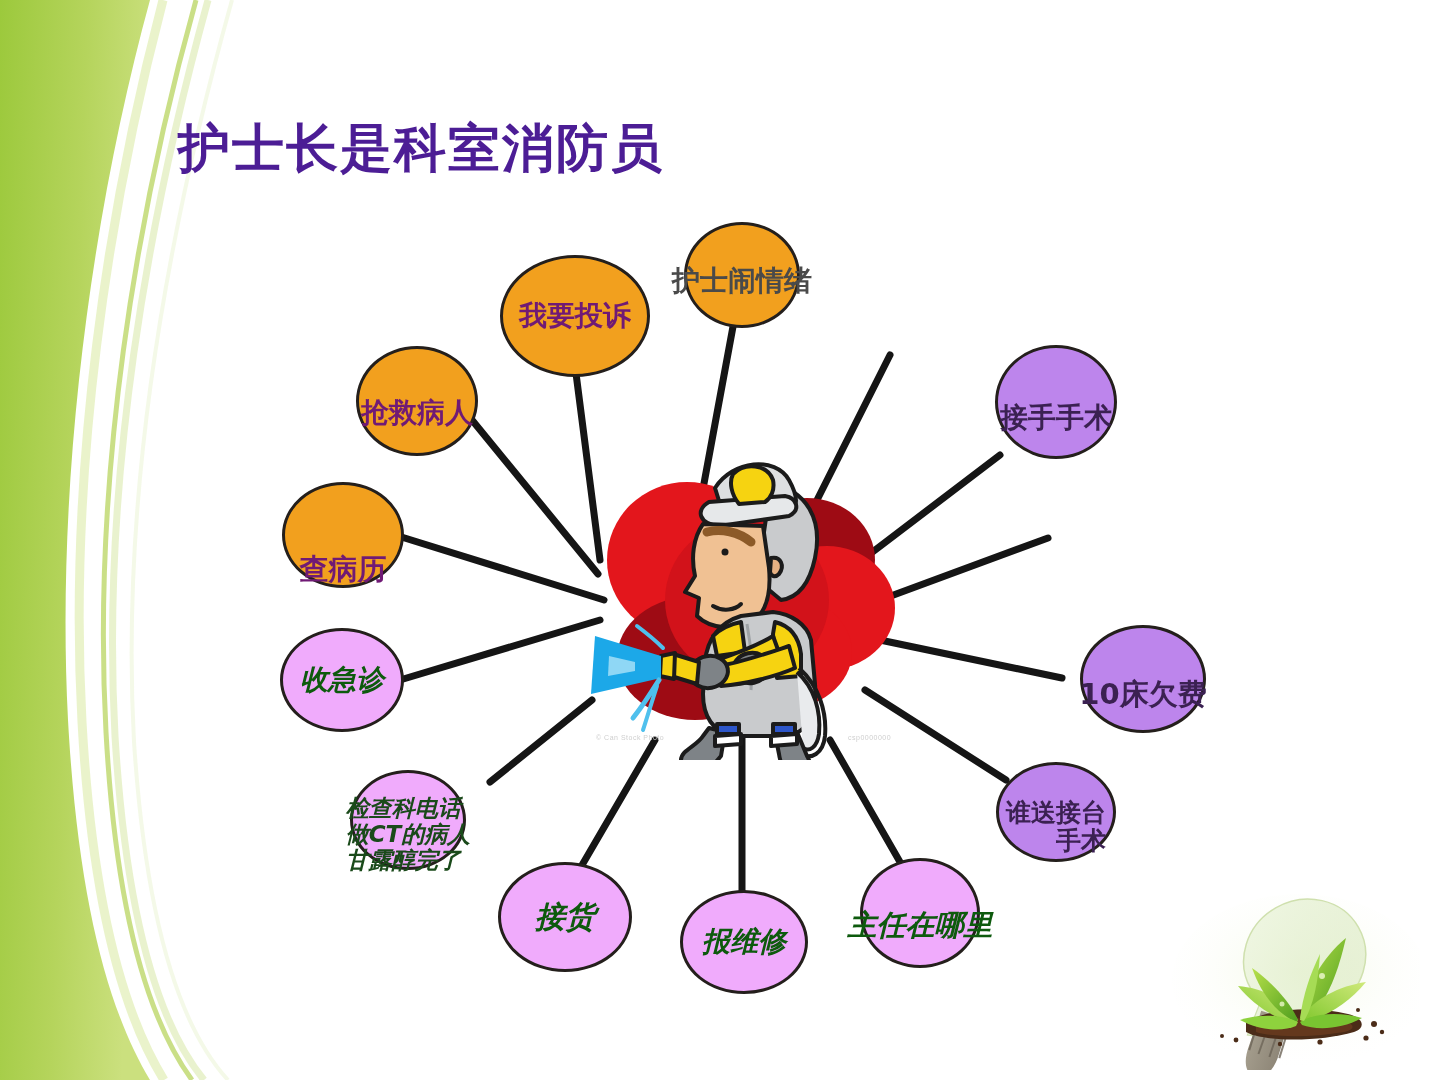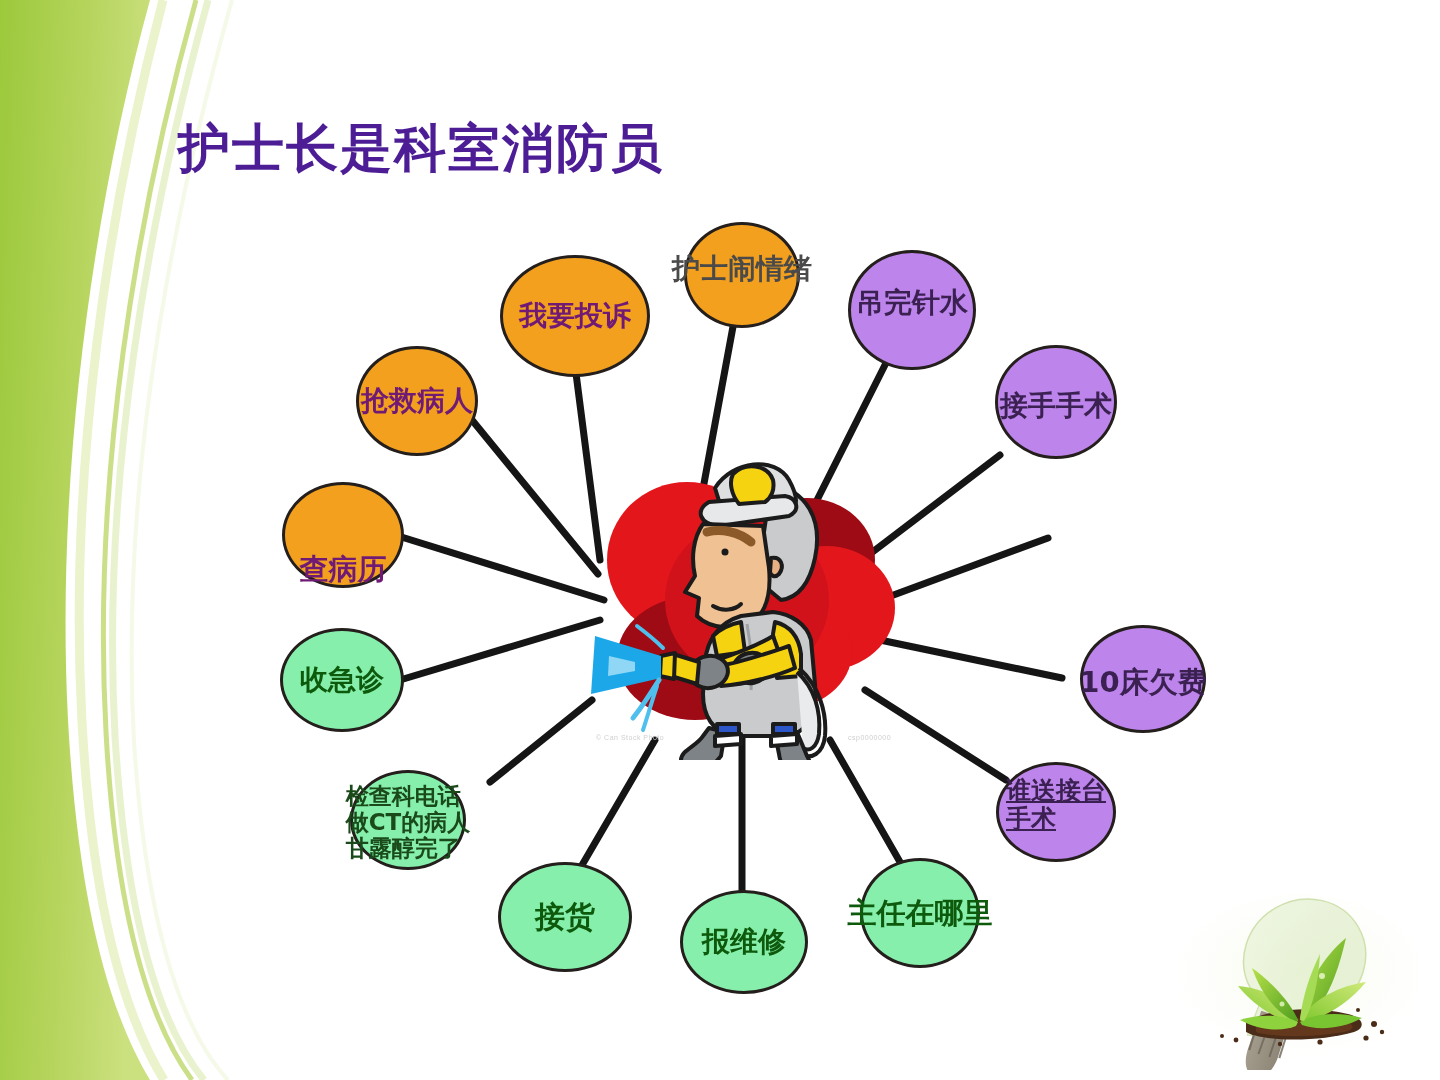--- a/index.html
+++ b/index.html
@@ -48,28 +48,28 @@
     font-weight:600;
     line-height:1.12;
   }
   .node .lbl{
     position:relative;
     white-space:nowrap;
     display:block;
   }
   .node.orange{background:#F2A01E;}
   .node.purple{background:#BD85EC;}
-  .node.green {background:#86efac;}
+  .node.green {background:#f0abfc;font-style:italic;}
   .node.orange .lbl{color:#701a75;}
   .node.purple .lbl{color:#3b2152;}
   .node.green  .lbl{color:#0d5a0d;}
 
   
   .node.overflow{overflow:visible;}
-  .node.overflow .lbl{z-index:3;}
+  .node.overflow .lbl{z-index:3;margin-top:12px;}
 
   
   .bulb{position:absolute;right:20px;bottom:10px;width:260px;height:180px;}
   .bulb svg{display:block;}
 
   .wm{
     position:absolute;
     font-size:7px;color:#cfcfcf;
     letter-spacing:.5px;
     font-family:"Liberation Sans",sans-serif;
@@ -209,35 +209,32 @@
     <div class="wm" style="left:848px;top:734px;">csp0000000</div>
 
     <div class="node orange" style="left:500px;top:255px;width:150px;height:122px;font-size:28px;">
       <span class="lbl">我要投诉</span>
     </div>
 
     <div class="node orange overflow" style="left:684px;top:222px;width:116px;height:106px;font-size:28px;">
       <span class="lbl" style="position:absolute;left:50%;top:44px;transform:translate(-50%,-50%);color:#4a4a4a;">护士闹情绪</span>
     </div>
 
-    <div class="node purple overflow" style="left:848px;top:250px;width:128px;height:120px;font-size:28px;">
-      <span class="lbl" style="position:absolute;left:50%;top:50px;transform:translate(-50%,-50%);">吊完针水</span>
-    </div>
 
     <div class="node purple overflow" style="left:995px;top:345px;width:122px;height:114px;font-size:28px;">
       <span class="lbl" style="position:absolute;left:50%;top:58px;transform:translate(-50%,-50%);">接手手术</span>
     </div>
 
 
     <div class="node purple overflow" style="left:1080px;top:625px;width:126px;height:108px;font-size:29px;">
       <span class="lbl" style="position:absolute;left:50%;top:54px;transform:translate(-50%,-50%);">10床欠费</span>
     </div>
 
     <div class="node purple overflow" style="left:996px;top:762px;width:120px;height:100px;font-size:25px;">
-      <span class="lbl" style="position:absolute;left:50%;top:40px;transform:translate(-50%,-50%);text-align:left;text-decoration:underline;">
+      <span class="lbl" style="position:absolute;left:50%;top:50px;transform:translate(-50%,-50%);text-align:right;">
         <span>谁送接台</span><br>
         <span>手术</span>
       </span>
     </div>
 
     <div class="node green overflow" style="left:860px;top:858px;width:120px;height:110px;font-size:29px;">
       <span class="lbl" style="position:absolute;left:50%;top:52px;transform:translate(-50%,-50%);">主任在哪里</span>
     </div>
 
     <div class="node green" style="left:680px;top:890px;width:128px;height:104px;font-size:28px;">

